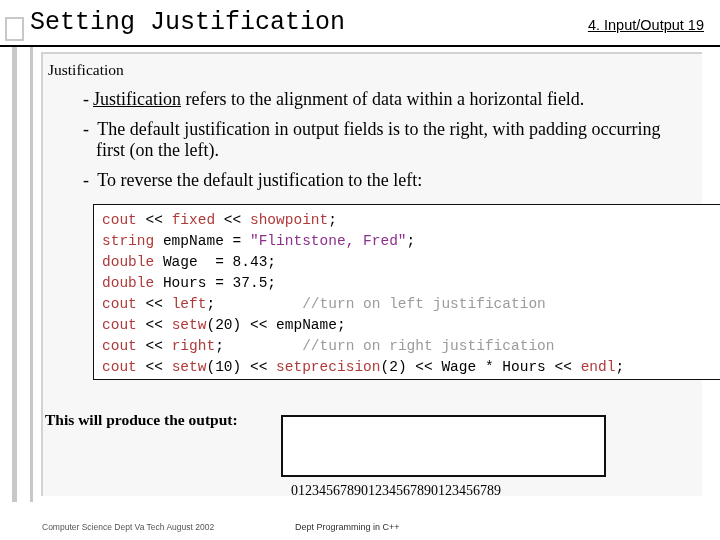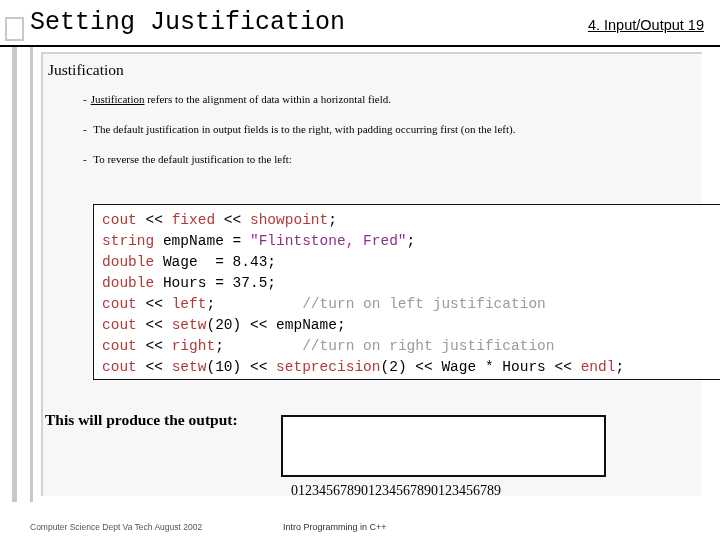--- a/index.html
+++ b/index.html
@@ -87,21 +87,21 @@
     width: 645px;
     color: #000000;
   }
   .lvl1 {
     font-size: 15.5px;
     line-height: 20px;
     margin: 0 0 2px 0;
     font-family: "Liberation Serif", serif;
   }
   .lvl2 {
-    font-size: 11px;
+    font-size: 18px;
     line-height: 21px;
     margin: 9px 0 2px 0;
     padding-left: 48px;
     text-indent: -13px;
     font-family: "Liberation Serif", serif;
   }
   .lvl2 .dash { margin-right: 4px; }
   .uline { text-decoration: underline; }
 
   
@@ -146,21 +146,21 @@
     font-family: Liberation Serif, serif;
     font-size: 14px;
     line-height: 27px;
     color: #000000;
     white-space: pre;
   }
 
   
   #footer {
     position: absolute;
-    left: 0; top: 520px;
+    left: 12px; top: 520px;
     width: 608px; height: 20px;
   }
   .foot {
     position: absolute;
     font-family: "Liberation Sans", sans-serif;
     font-size: 8.5px;
     color: #555555;
     white-space: nowrap;
   }
   #foot-left   { left: 30px;  top: 2px; }
@@ -199,14 +199,14 @@
 
 <div id="produce-label">This will produce the output:</div>
 
 <div id="output-box">
   <div>012345678901234567890123456789</div>
   
 </div>
 
 <div id="footer">
   <div class="foot" id="foot-left">Computer Science Dept Va Tech  August 2002</div>
-  <div class="foot" id="foot-center">Intro Programming in C++</div>
+  <div class="foot" id="foot-center">Dept Programming in C++</div>
 </div>
 
 </body></html>

